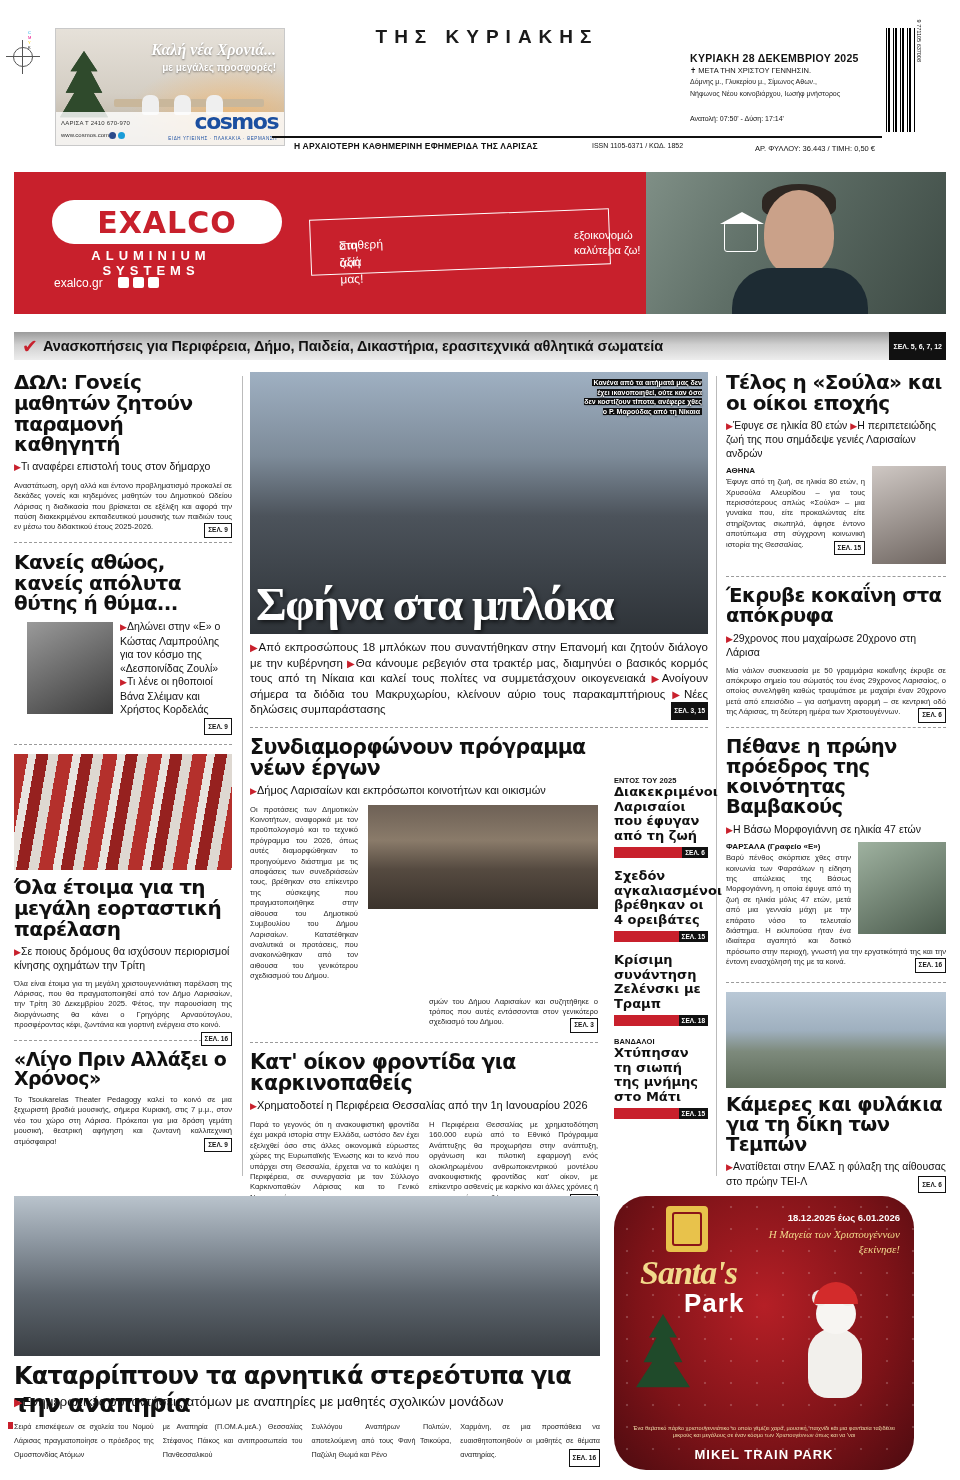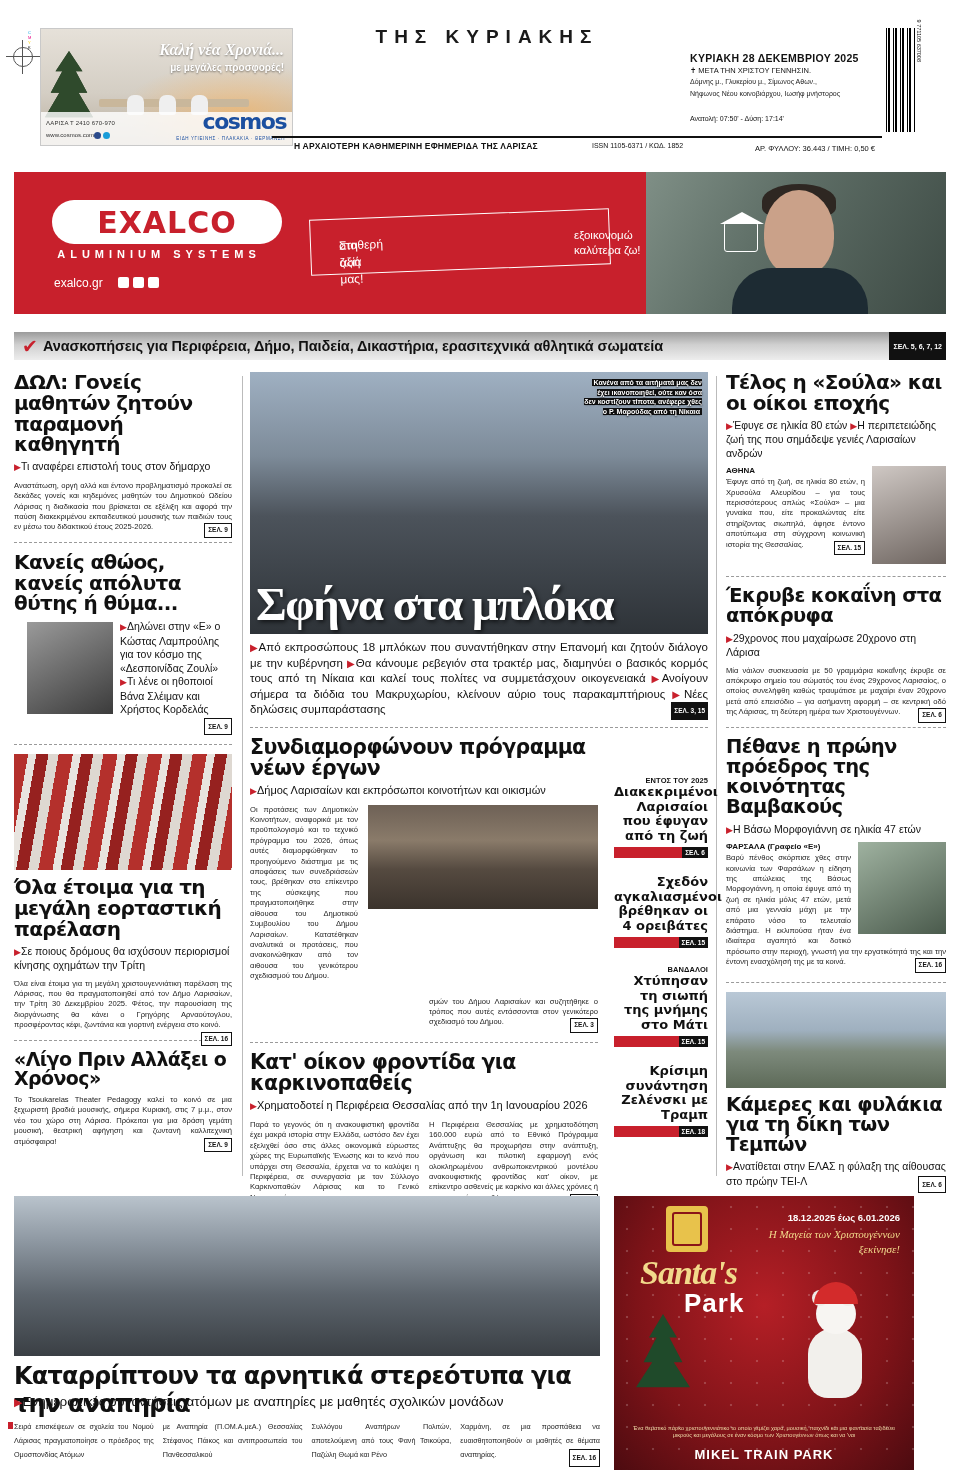--- a/index.html
+++ b/index.html
@@ -18,21 +18,21 @@
   .regmark { position:absolute; left:6px; top:40px; width:34px; height:34px; }
   .regmark .circ { position:absolute; left:7px; top:7px; width:20px; height:20px;
      border:1px solid #555; border-radius:50%; }
   .regmark .hl { position:absolute; left:0; top:16px; width:34px; height:1px; background:#555;}
   .regmark .vl { position:absolute; left:16px; top:0; width:1px; height:34px; background:#555;}
   .cmyk { position:absolute; left:28px; top:30px; font-size:4px; line-height:5px; }
   .cmyk i { display:block; font-style:normal; }
   .cmyk .c{color:#00a0e0;} .cmyk .m{color:#e5007e;} .cmyk .y{color:#ffd400;} .cmyk .k{color:#000;}
 
   
-  .cosmos { position:absolute; left:40px; top:28px; width:253px; height:118px;
+  .cosmos { position:absolute; left:55px; top:28px; width:230px; height:118px;
      border:1px solid #c9c9c9; overflow:hidden;
      background:linear-gradient(170deg,#d9d4cd 0%,#cfc8bf 40%,#bdb3a6 100%); }
   .cosmos .room { position:absolute; inset:0;
      background:
        radial-gradient(ellipse at 78% 72%, rgba(255,176,80,.55) 0%, rgba(255,150,40,0) 42%),
        linear-gradient(180deg,#e6e1d9 0%, #d4cec4 55%, #b9ae9e 100%); }
   .cosmos .tree { position:absolute; left:4px; bottom:22px; width:48px; height:72px;
      background:
        radial-gradient(circle at 50% 100%, #2f4a2c 0 0),
        linear-gradient(180deg,#2c4529 0%, #22381f 100%);
@@ -88,22 +88,22 @@
   .exalco .portrait .head { position:absolute; left:118px; top:18px; width:70px; height:86px;
      background:#caa189; border-radius:50% 50% 44% 44%; }
   .exalco .portrait .hair { position:absolute; left:116px; top:12px; width:74px; height:34px;
      background:#2e2722; border-radius:50% 50% 30% 30%; }
   .exalco .portrait .body { position:absolute; left:86px; top:96px; width:136px; height:56px;
      background:#1d2b33; border-radius:40px 40px 0 0; }
   .exalco .logo { position:absolute; left:38px; top:28px; width:230px; height:44px;
      background:#fff; border-radius:22px; display:flex; align-items:center; justify-content:center; }
   .exalco .logo b { font-size:30px; font-weight:800; color:#c8202c; letter-spacing:1px;
      font-family:"DejaVu Sans", sans-serif; }
-  .exalco .alum { position:absolute; left:34px; top:76px; width:222px; text-align:center;
-     color:#fff; font-size:11px; font-weight:700; letter-spacing:5px; }
+  .exalco .alum { position:absolute; left:26px; top:76px; width:222px; text-align:center;
+     color:#fff; font-size:13px; font-weight:700; letter-spacing:5px; }
   .exalco .web { position:absolute; left:40px; top:104px; color:#fff; font-size:12px; }
   .exalco .socs { position:absolute; left:104px; top:105px; display:flex; gap:4px; }
   .exalco .socs i { display:block; width:11px; height:11px; background:#fff; border-radius:2px; }
   .exalco .stamp { position:absolute; left:296px; top:42px; width:300px; height:56px;
      border:1.5px solid #fff; transform:rotate(-2.2deg); }
   .exalco .stamp span { position:absolute; left:14px; top:9px; color:#fff; font-size:12px;
      line-height:17px; }
   .exalco .save { position:absolute; left:560px; top:56px; color:#fff; font-size:11.5px; line-height:15px;}
   .exalco .hico { position:absolute; left:710px; top:50px; width:34px; height:30px;
      border:1.5px solid #fff; border-radius:3px; }
@@ -169,42 +169,42 @@
      background:linear-gradient(150deg,#9a9a9a,#3b3b3b); }
   .portraitimg.soula { float:right; width:74px; height:98px; margin:0 0 3px 7px;
      background:linear-gradient(160deg,#cfc8c4,#6e6560); }
   .portraitimg.vaso { float:right; width:88px; height:92px; margin:0 0 3px 7px;
      background:linear-gradient(150deg,#9fb2a0,#4a5a4c); }
 
   .place { font-size:8px; font-weight:800; color:#111; }
 
   
   .briefs { position:absolute; left:600px; top:404px; width:94px; }
-  .brief { margin-bottom:17px;text-align:right; }
+  .brief { margin-bottom:11px; }
   .brief .over { font-size:7.5px; font-weight:800; letter-spacing:.1px; }
   .brief .bt { font-size:13px; font-weight:700; line-height:14.5px; color:#111;
      font-family:"DejaVu Sans", sans-serif; }
   .brief .redbar { position:relative; height:11px; background:#c8202c; margin-top:4px; }
   .brief .redbar .sl { position:absolute; right:0; top:0; background:#111; color:#fff;
      font-size:6.5px; font-weight:800; padding:1px 3px; line-height:9px;}
 
   
   .bottom { position:absolute; left:14px; top:1196px; width:932px; height:274px; }
   .bphoto { position:absolute; left:0; top:0; width:586px; height:160px; }
   .bhl { position:absolute; left:0; top:166px; width:586px; font-size:24px; font-weight:800;
      font-family:"DejaVu Sans", sans-serif; letter-spacing:-.8px; }
   .bsub { position:absolute; left:0; top:198px; width:586px; font-size:13.5px; }
   .bsub b.ar{ color:#c8202c; font-size:11px;}
   .bcols { position:absolute; left:0; top:224px; width:586px; display:flex; gap:9px; }
   .bcols div { flex:1; font-size:7.2px; line-height:14px; text-align:justify; color:#222;}
   .redtick { position:absolute; left:-6px; top:226px; width:5px; height:7px; background:#c8202c;}
 
   .santaad { position:absolute; left:600px; top:0; width:300px; height:274px;
      background:radial-gradient(ellipse at 50% 40%, #b51f26 0%, #7e1318 60%, #4c0b10 100%);
-     overflow:hidden; color:#fff; }
+     overflow:hidden; color:#fff;border-radius:32px; }
   .santaad .dots { position:absolute; inset:0;
      background-image:radial-gradient(circle, rgba(255,255,255,.55) 1px, transparent 1.6px);
      background-size:26px 22px; opacity:.35; }
   .santaad .badge { position:absolute; left:52px; top:10px; width:42px; height:46px;
      background:#e8c24b; border-radius:4px; }
   .santaad .badge:after{content:""; position:absolute; left:6px; top:6px; right:6px; bottom:6px;
      border:2px solid #8a1418; border-radius:3px;}
   .santaad .dates { position:absolute; right:14px; top:16px; font-size:9.5px; font-weight:700;}
   .santaad .t1 { position:absolute; right:14px; top:32px; width:200px; text-align:right;
      font-size:11px; color:#f2d98b; font-family:"Liberation Serif", serif; font-style:italic;}
@@ -510,31 +510,31 @@
       </div>
 
       <div class="brief">
         <div class="bt">Σχεδόν αγκαλιασμένοι βρέθηκαν οι 4 ορειβάτες</div>
         <div class="redbar">
           <span class="sl">ΣΕΛ. 15</span>
         </div>
       </div>
 
       <div class="brief">
+        <div class="bt">Κρίσιμη συνάντηση Ζελένσκι με Τραμπ</div>
+        <div class="redbar">
+          <span class="sl">ΣΕΛ. 18</span>
+        </div>
+      </div>
+
+      <div class="brief">
         <div class="over">ΒΑΝΔΑΛΟΙ</div>
         <div class="bt">Χτύπησαν τη σιωπή της μνήμης στο Μάτι</div>
         <div class="redbar">
           <span class="sl">ΣΕΛ. 15</span>
-        </div>
-      </div>
-
-      <div class="brief">
-        <div class="bt">Κρίσιμη συνάντηση Ζελένσκι με Τραμπ</div>
-        <div class="redbar">
-          <span class="sl">ΣΕΛ. 18</span>
         </div>
       </div>
     </div>
   </div>
 
   <div class="bottom">
 
     <div class="bphoto photo group"></div>
     <div class="redtick"></div>
 

